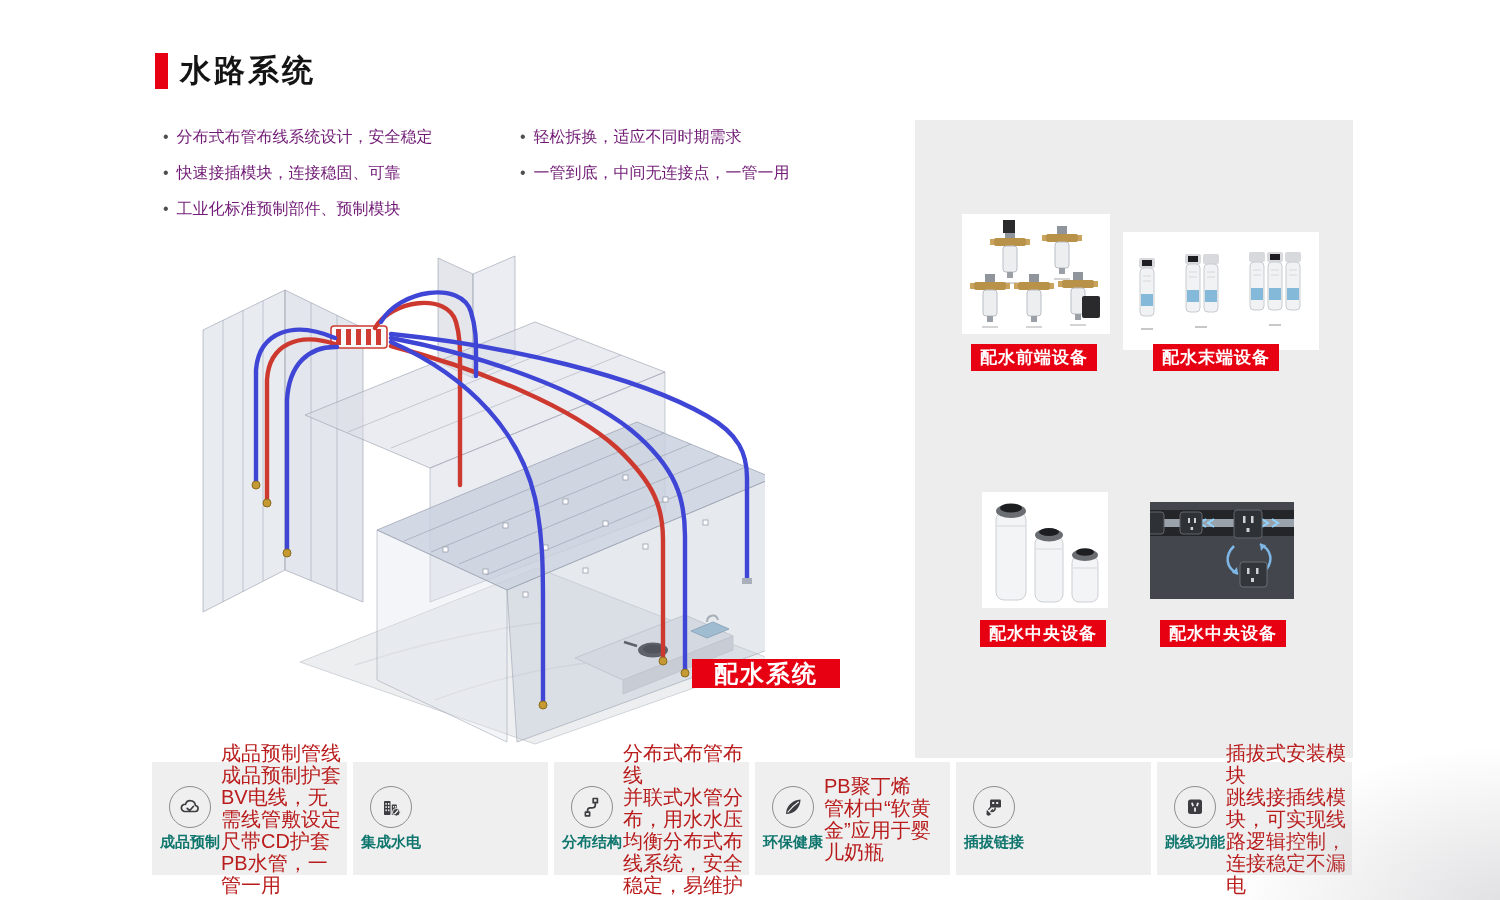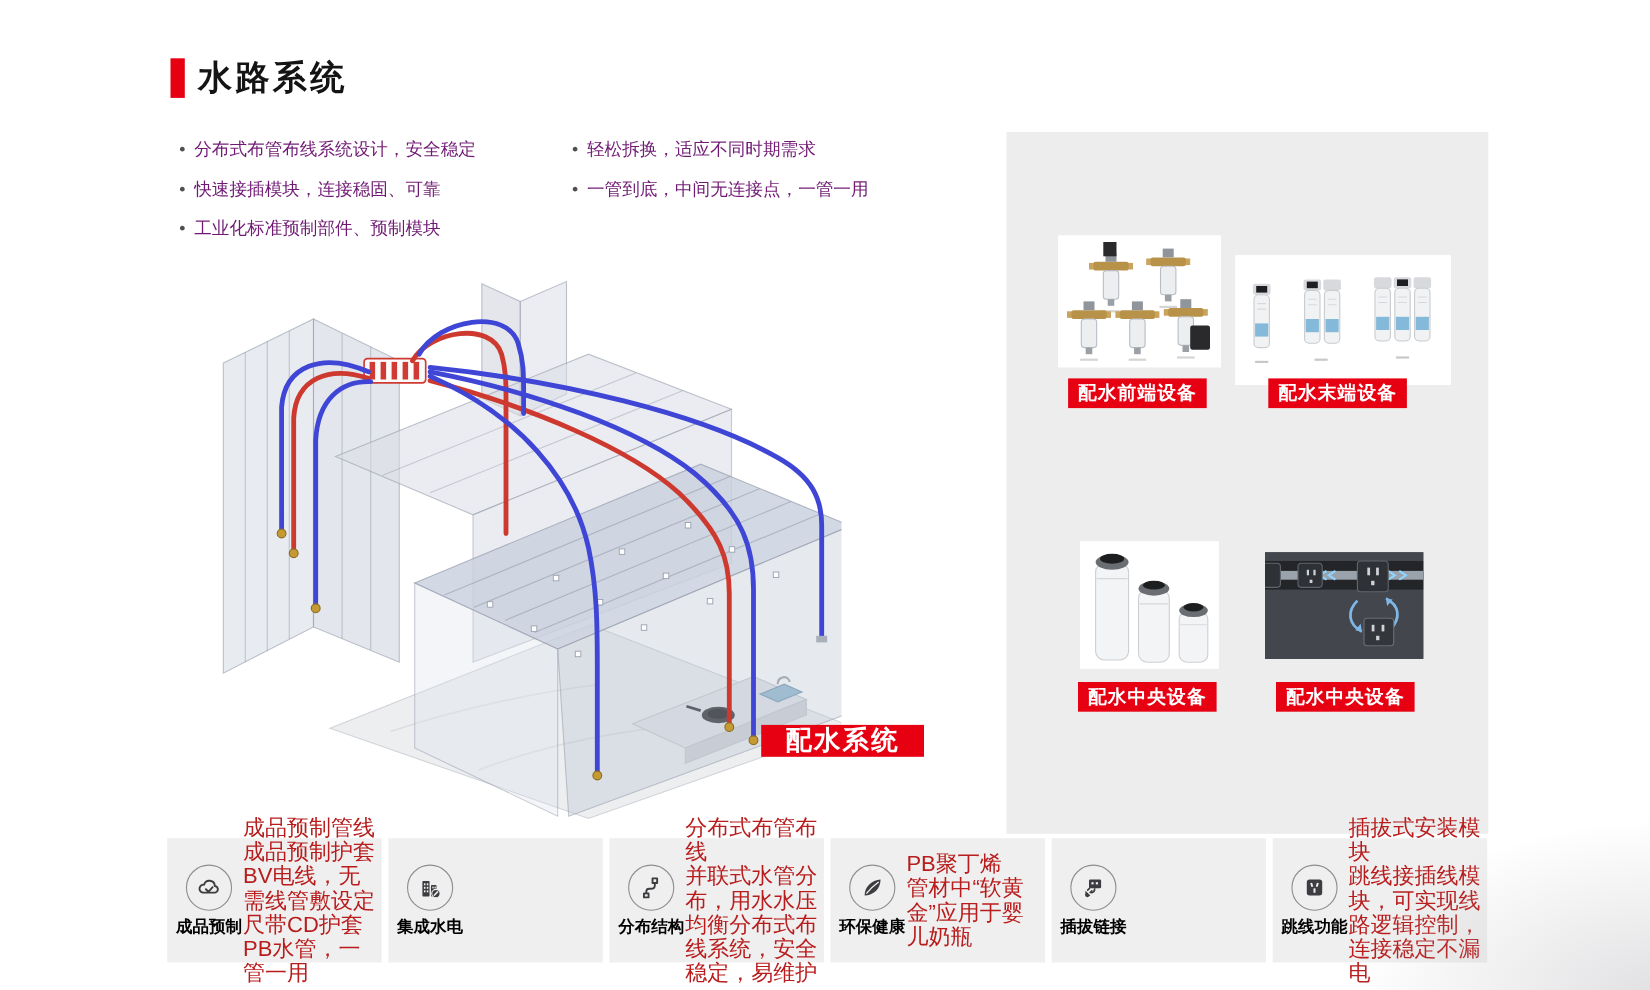--- a/index.html
+++ b/index.html
@@ -38,21 +38,21 @@
   .badge-a{left:56px;top:224px;}
   .badge-b{left:238px;top:224px;}
   .badge-c{left:65px;top:500px;}
   .badge-d{left:245px;top:500px;}
 
   
   .cards{position:absolute;left:152px;top:762px;display:flex;gap:6px;}
   .card{width:195px;height:113px;background:#efefef;display:flex;align-items:center;box-sizing:border-box;padding:4px 0 4px 7px;overflow:visible;}
   .card-left{width:62px;flex:none;display:flex;flex-direction:column;align-items:center;}
   .icon-circle{width:42px;height:42px;border:1.5px solid #8e8e92;border-radius:50%;display:flex;align-items:center;justify-content:center;color:#3d3d41;box-sizing:border-box;}
-  .card-label{margin-top:5px;font-size:15px;font-weight:800;color:#000000;white-space:nowrap;}
+  .card-label{margin-top:5px;font-size:15px;font-weight:800;color:#0f766e;white-space:nowrap;}
   .card-text{flex:1;min-width:0;font-size:20px;line-height:22px;color:#b91c1c;}
 
   .corner-glow{position:absolute;right:0;bottom:0;width:300px;height:170px;pointer-events:none;
     background:radial-gradient(ellipse at 105% 105%, rgba(185,185,190,0.45), rgba(185,185,190,0) 65%);}
 </style>
 </head>
 <body>
 
 <div class="page">
 

